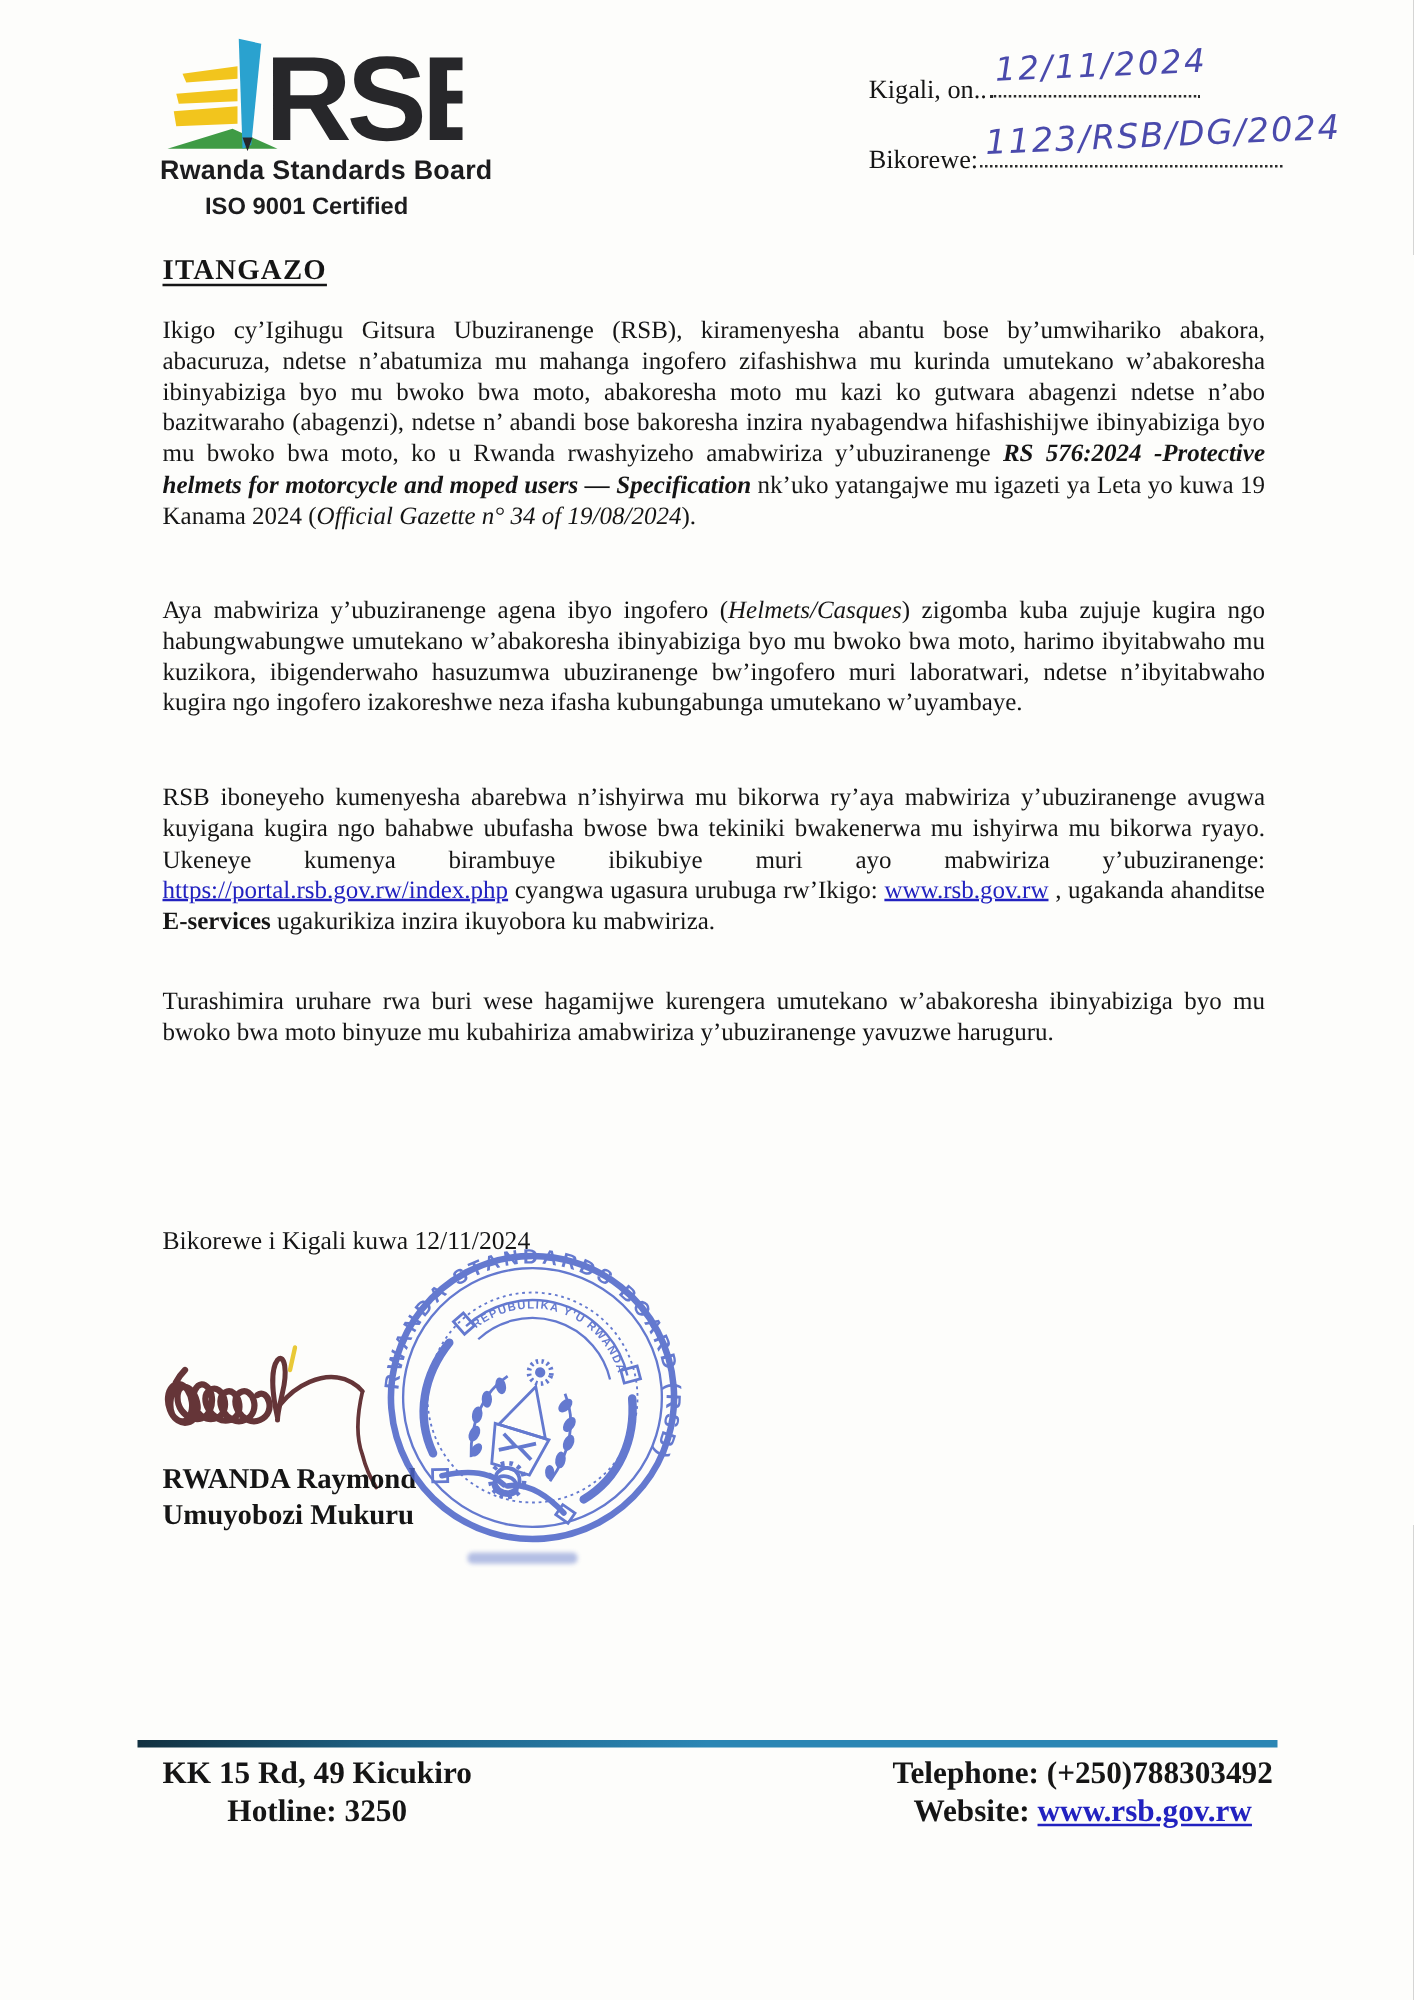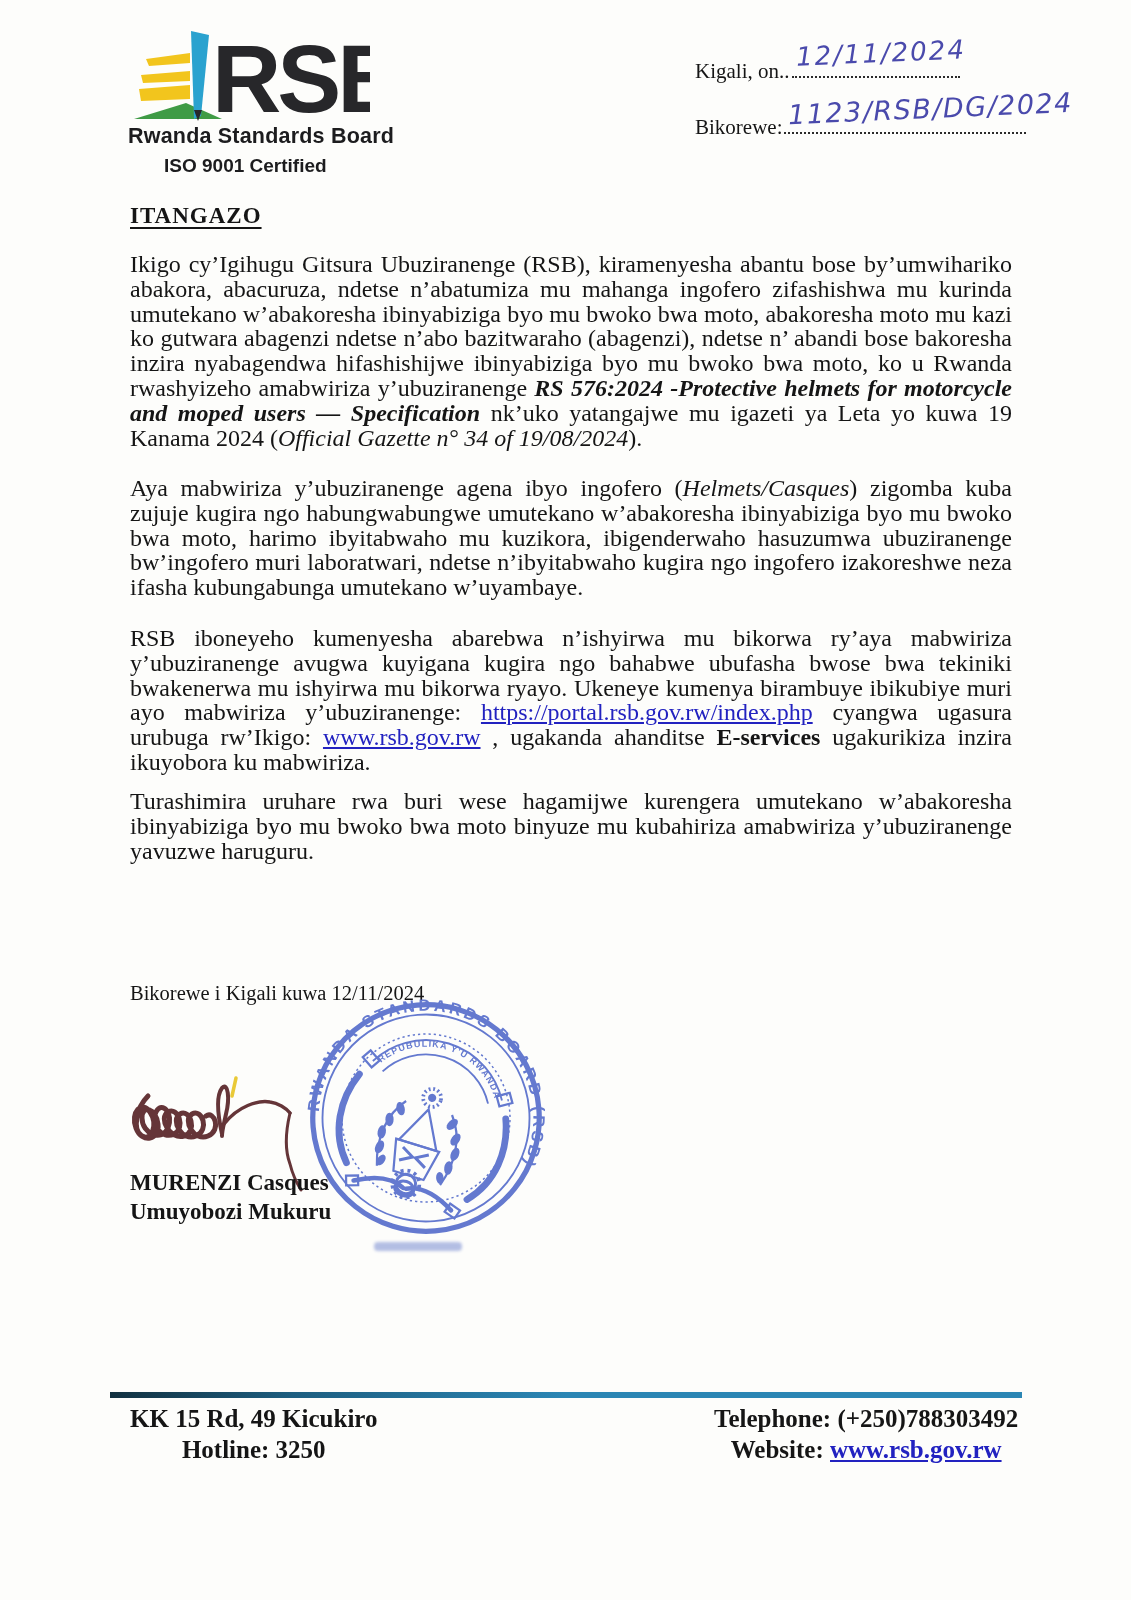--- a/index.html
+++ b/index.html
@@ -25,21 +25,21 @@
     color:#4a4aac;font-size:26px;letter-spacing:2px;white-space:nowrap;
     transform:rotate(-2.5deg);
   }
   .w-ref .hw-ink{font-size:27px;letter-spacing:1.5px;top:-15px;}
   
   .letter-title{
     position:absolute;left:130px;top:203px;width:882px;text-align:left;
     font-weight:700;font-size:23px;letter-spacing:1px;
     text-decoration:underline;text-underline-offset:4px;text-decoration-thickness:2px;
   }
-  .para{position:absolute;left:130px;width:882px;text-align:justify;font-size:24px;line-height:24.8px;}
+  .para{position:absolute;left:130px;width:882px;text-align:justify;font-size:20px;line-height:24.8px;}
   .p1{top:252px;} .p2{top:476px;} .p3{top:626px;} .p4{top:789px;} .p5{top:862px;}
   .sg-b{font-weight:700;}
   .sg-i{font-style:italic;}
   .sg-bi{font-weight:700;font-style:italic;}
   .sg-link{color:#2222c0;text-decoration:underline;text-decoration-color:#2222c0;cursor:pointer;}
   .closing-line{position:absolute;left:130px;top:982px;font-size:20.5px;}
   
   .sig-svg{position:absolute;left:118px;top:1038px;}
   .signatory{position:absolute;left:130px;top:1168px;font-weight:700;font-size:23px;line-height:29px;}
   .stamp-wrap{position:absolute;left:306px;top:998px;width:240px;height:240px;transform:rotate(3deg);}
@@ -92,21 +92,21 @@
     <g fill="none" stroke="#653538" stroke-linecap="round">
       <path stroke-width="5" d="M30,58 C18,70 14,92 24,98 C34,104 40,86 32,74 C24,62 12,74 18,90 C24,106 42,102 40,86 C38,70 24,66 24,80 C24,96 44,104 50,90 C56,76 44,62 38,74 C32,86 44,102 56,96 C68,90 60,68 50,74 C40,80 52,102 66,98 C80,94 72,70 62,76 C52,82 64,104 78,98 C92,92 84,70 74,76 C64,82 76,104 90,98 C104,92 96,72 88,78"></path>
       <path stroke-width="4" d="M104,96 C100,78 98,58 104,50 C110,44 112,60 108,76 C106,86 104,92 104,98"></path>
       <path stroke-width="3.5" d="M106,86 C120,68 140,62 152,64 C160,65 168,70 172,75"></path>
       <path stroke-width="3" d="M172,75 C168,92 166,110 172,126 C174,134 178,144 183,152"></path>
       <path stroke-width="3.5" stroke="#e9c937" d="M118,40 L114,58"></path>
     </g>
   </svg>
 
   <div class="signatory">
-    <div>MURENZI Casques</div>
+    <div>RWANDA Raymond</div>
     <div>Umuyobozi Mukuru</div>
   </div>
 
   <div class="stamp-wrap">
     <svg class="stamp-svg" width="240" height="240" viewBox="0 0 320 320">
       <g transform="rotate(14 160 160)" fill="none" stroke="#4a63c8">
         <circle cx="160" cy="160" r="151" stroke-width="7"></circle>
         <circle cx="160" cy="160" r="138" stroke-width="2.5"></circle>
         <circle cx="160" cy="160" r="112" stroke-width="2" stroke-dasharray="3 4"></circle>
         <defs>

